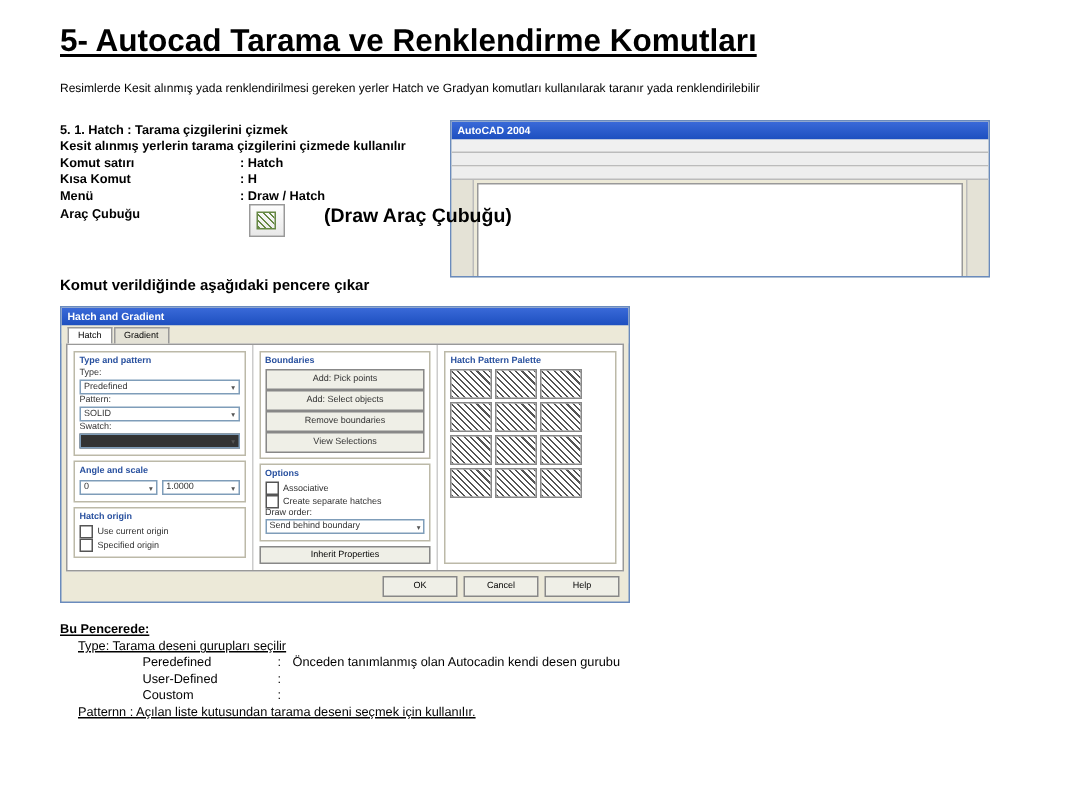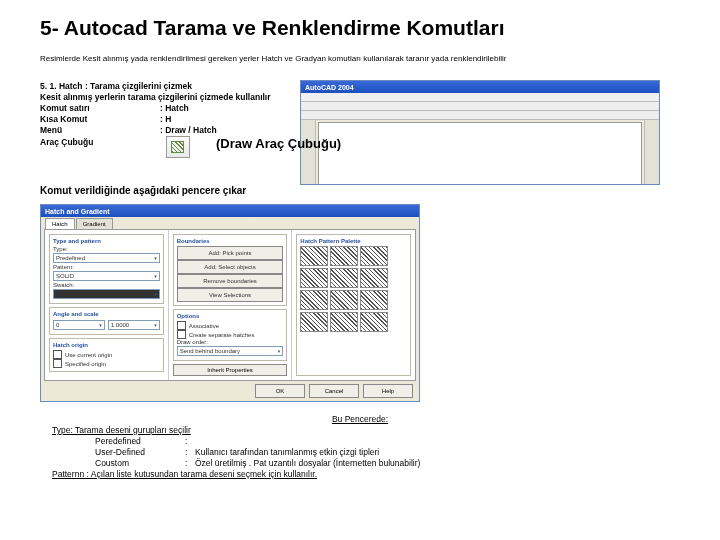--- a/index.html
+++ b/index.html
@@ -8,20 +8,21 @@
     margin: 0;
     padding: 12px 40px;
     width: 720px;
     box-sizing: border-box;
     color: #000;
     background: #fff;
   }
   .title {
     font-size: 21px;
     font-weight: bold;
+    text-decoration: underline;
     margin: 4px 0 14px 0;
   }
   .intro {
     font-size: 8px;
     margin-bottom: 18px;
   }
   .section-head {
     font-size: 8.5px;
     font-weight: bold;
     margin-top: 4px;
@@ -80,21 +81,21 @@
   .dlgshot .swatches{display:flex;flex-wrap:wrap;gap:2px;}
   .dlgshot .sw{width:26px;height:18px;border:1px solid #888;background:repeating-linear-gradient(45deg,#555 0,#555 1px,#fff 1px,#fff 3px);}
   .dlgshot .btn{border:1px solid #888;background:#efefe7;height:12px;display:flex;align-items:center;justify-content:center;font-size:6px;}
   .dlgshot .footer{display:flex;gap:4px;justify-content:flex-end;padding:3px 6px;}
   .dlgshot .footer .btn{width:48px;}
   .dlgshot .check{display:flex;align-items:center;gap:3px;font-size:6px;}
   .dlgshot .check .box{width:7px;height:7px;border:1px solid #555;background:#fff;}
 
   .after-dialog { clear:both; font-size:10px; font-weight:bold; margin:12px 0 8px 0;}
 
-  .bp-head{font-weight:normal;font-size:8.5px;text-decoration:underline;text-align:center;}
+  .bp-head{font-weight:bold;font-size:8.5px;text-decoration:underline;}
   .bp-line{font-size:8.5px;margin:1px 12px;text-decoration:underline;}
   .bp-kv{display:flex;font-size:8.5px;margin:1px 0;align-items:center;}
   .bp-kv .k{width:90px;margin-left:55px;}
   .bp-kv .c{width:10px;}
   .bp-kv .v{}
 </style>
 </head>
 <body>
 
 <div class="title">5- Autocad Tarama ve Renklendirme Komutları</div>
@@ -235,24 +236,23 @@
     <div class="btn">Cancel</div>
     <div class="btn">Help</div>
   </div>
 </div>
 
 <div class="bp-head">Bu Pencerede:</div>
 <div class="bp-line">Type: Tarama deseni gurupları seçilir</div>
 <div class="bp-kv">
   <div class="k">Peredefined</div>
   <div class="c">:</div>
+  <div class="v">Önceden tanımlanmış olan Autocadin kendi desen gurubu</div>
 </div>
 <div class="bp-kv">
   <div class="k">User-Defined</div>
   <div class="c">:</div>
-  <div class="v">Kullanıcı tarafından tanımlanmış etkin çizgi tipleri</div>
 </div>
 <div class="bp-kv">
   <div class="k">Coustom</div>
   <div class="c">:</div>
-  <div class="v">Özel üretilmiş . Pat uzantılı dosyalar (İnternetten bulunabilir)</div>
 </div>
 <div class="bp-line">Patternn : Açılan liste kutusundan tarama deseni seçmek için kullanılır.</div>
 
 </body></html>

